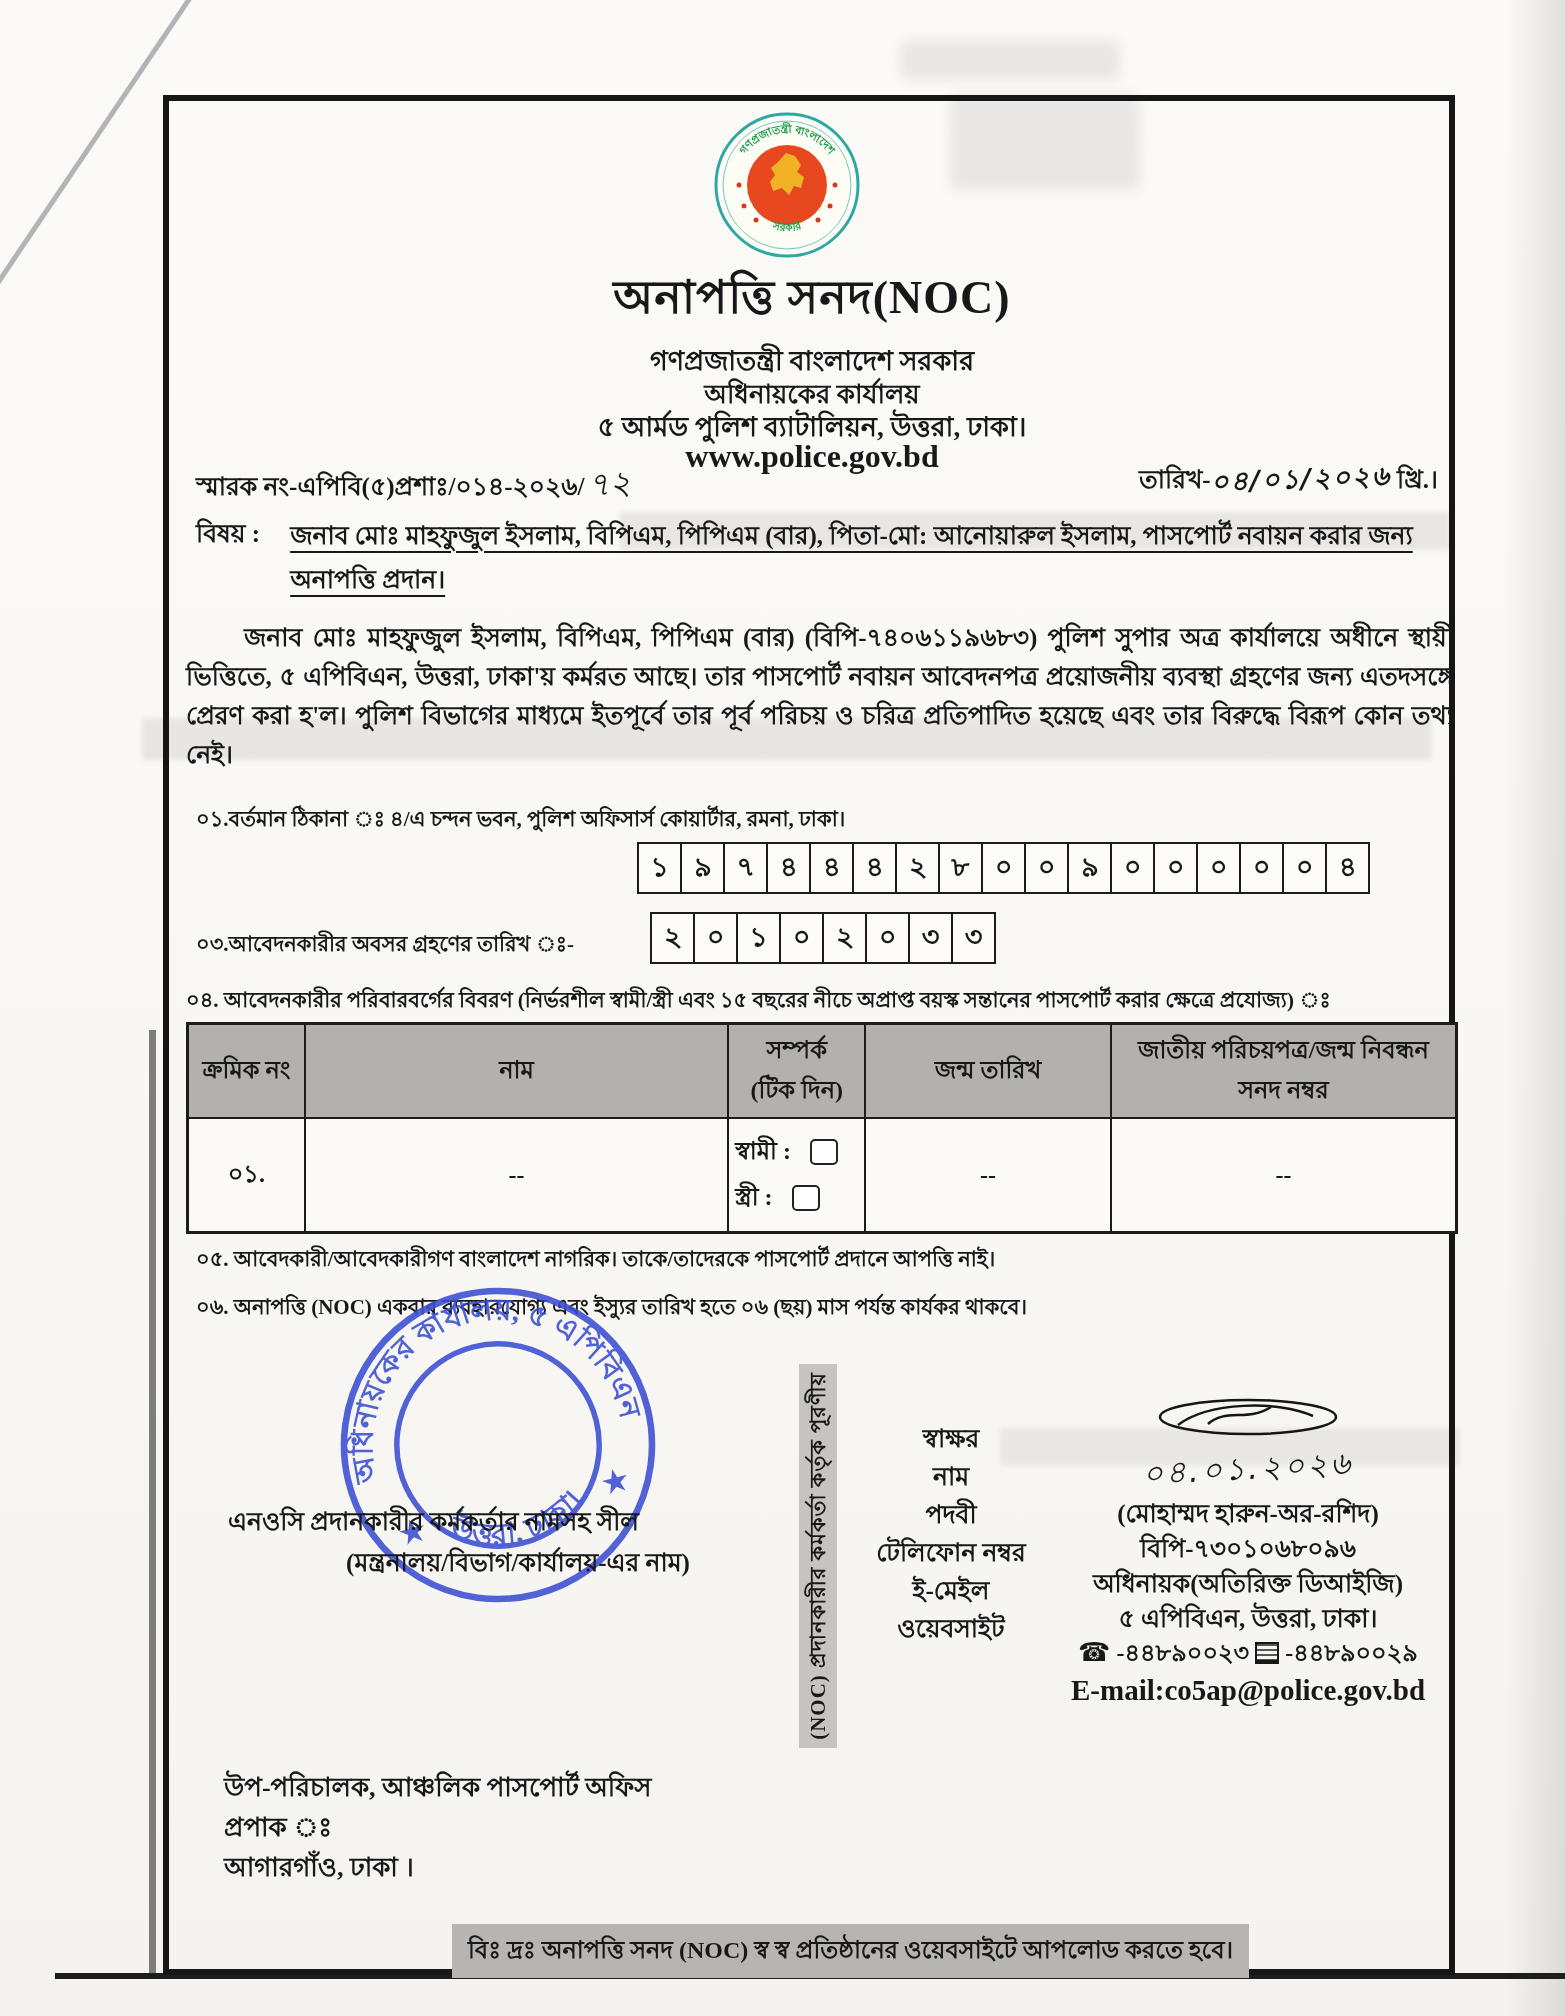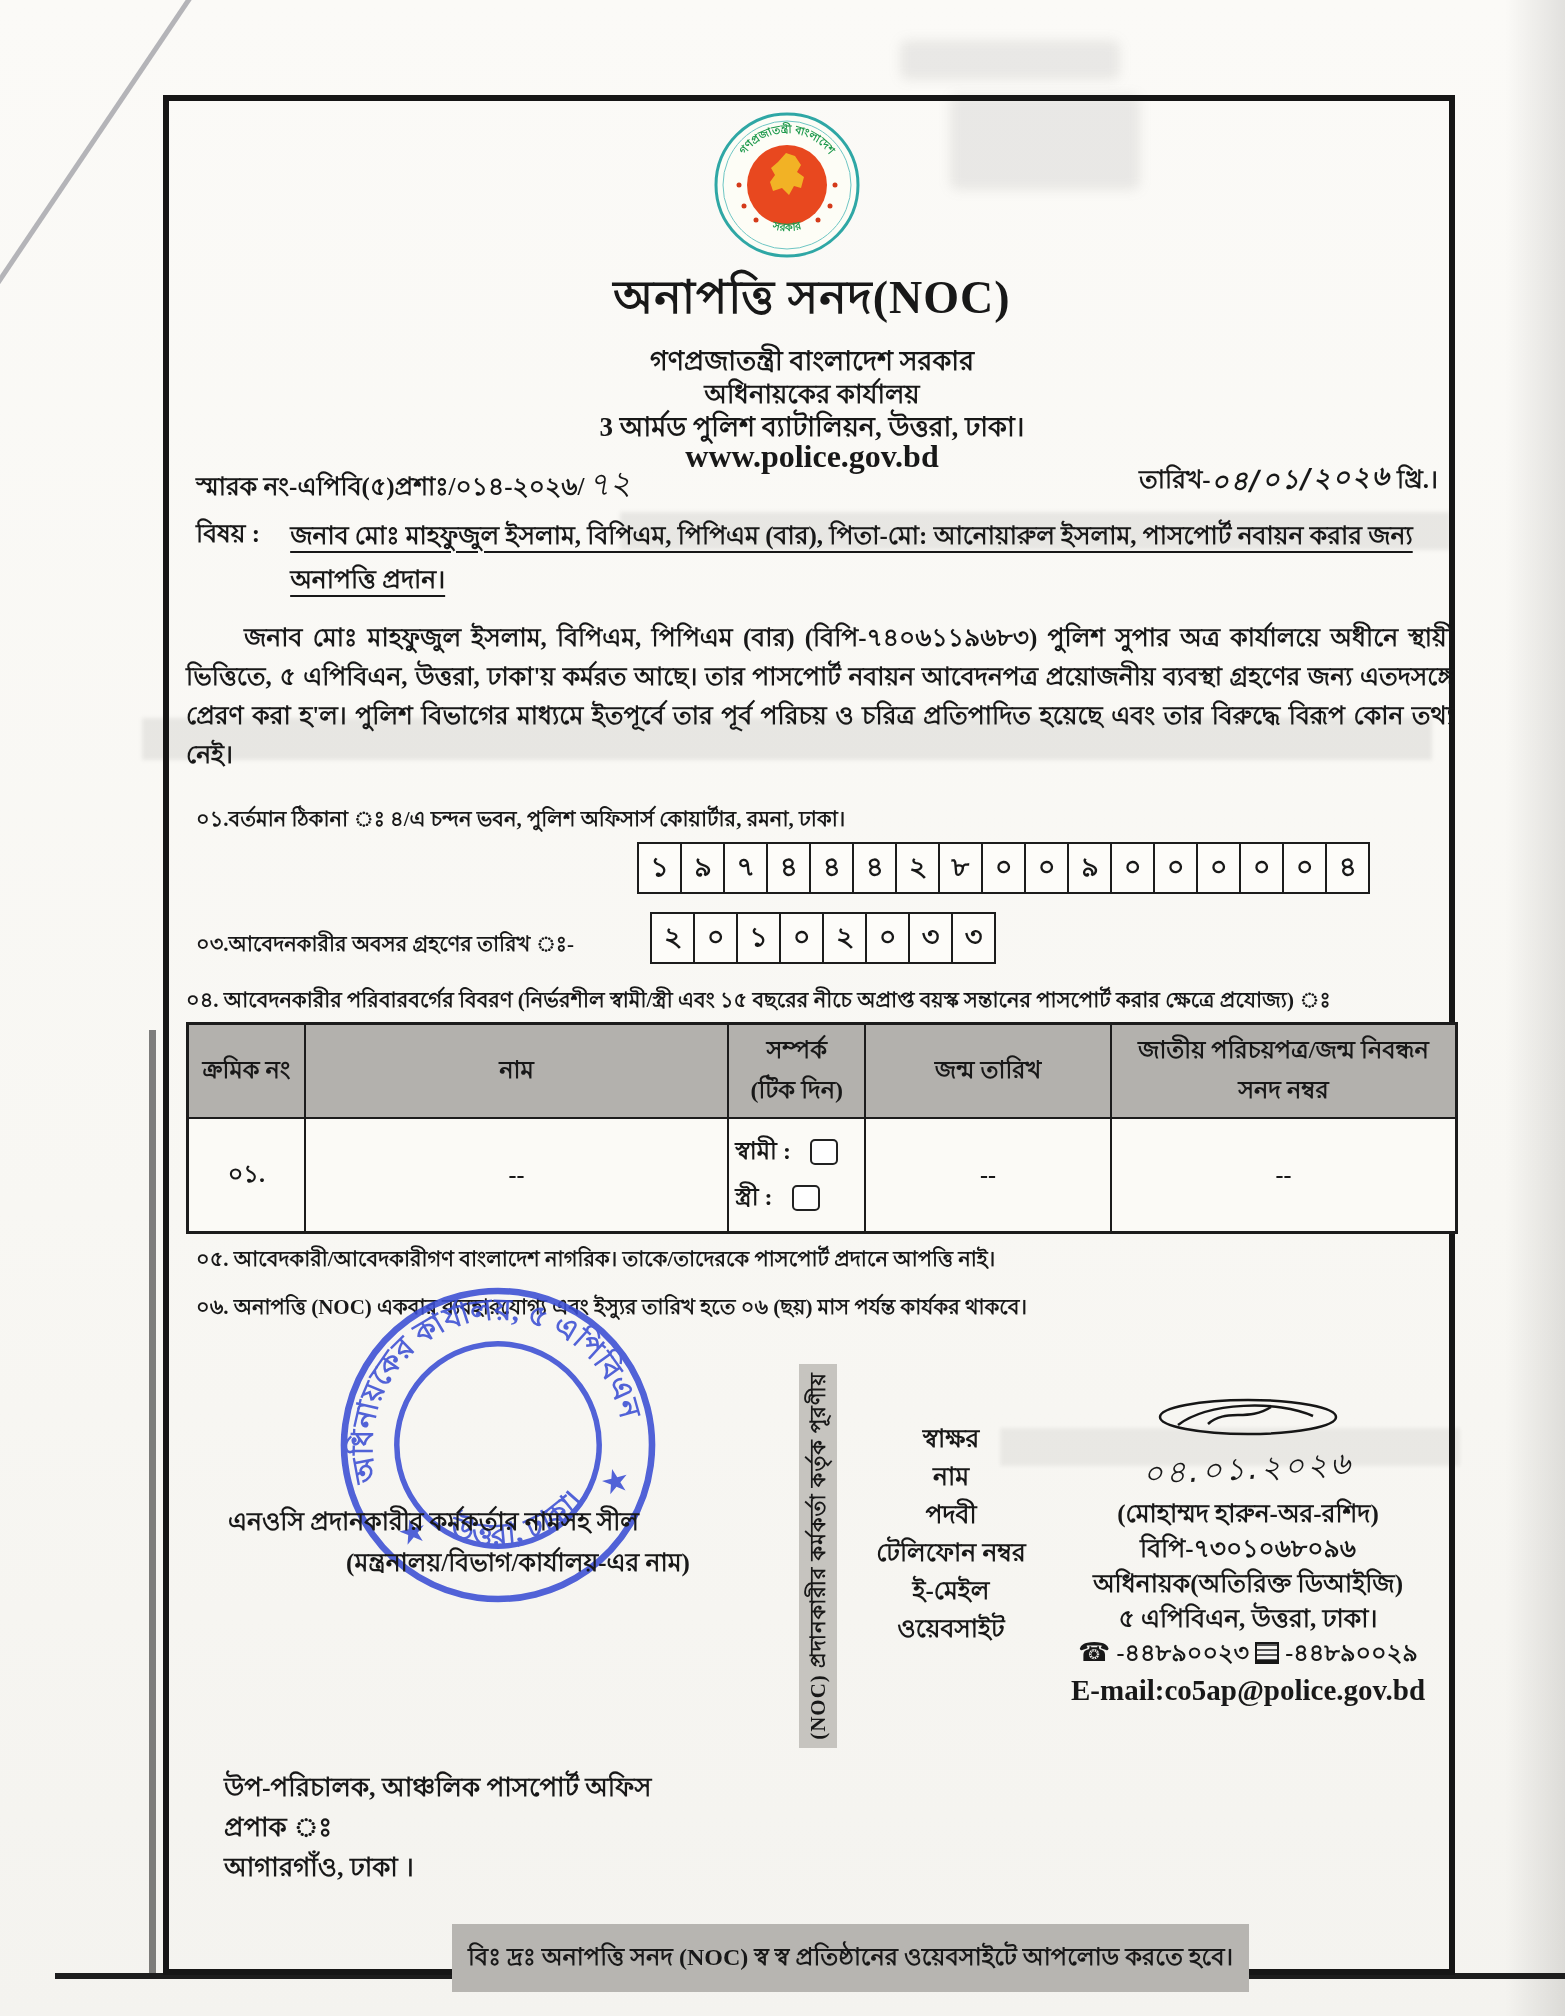--- a/index.html
+++ b/index.html
@@ -82,21 +82,21 @@
   .sig-date{font-size:31px;margin-top:2px;letter-spacing:3px;transform:rotate(-3deg);font-weight:normal;}
   .sig-line{font-size:25px;line-height:35px;}
   .phone-line{font-size:24px;line-height:34px;display:flex;justify-content:center;align-items:center;gap:6px;}
   .fax-icon{display:inline-block;width:20px;height:16px;border:2px solid #161616;border-bottom:4px solid #161616;
             background:repeating-linear-gradient(180deg,#555 0 2px,transparent 2px 5px);}
   .phone-glyph{font-size:26px;}
   .sig-email{font-size:29px;font-family:"Liberation Serif",serif;margin-top:4px;}
   
   .recipient{left:224px;top:1768px;font-size:26px;font-weight:bold;line-height:40px;}
   
-  .footer-note{left:452px;top:1924px;background:#b7b5b1;padding:14px 16px;font-size:24px;font-weight:bold;}
+  .footer-note{left:452px;top:1924px;background:#b7b5b1;padding:7px 16px;font-size:24px;font-weight:bold;}
 </style>
 </head>
 <body>
 
 <div class="page">
 
   <div class="abs diag-line"></div>
   <div class="abs edge-shade"></div>
   <div class="abs ghost" style="left:900px;top:40px;width:220px;height:40px;"></div>
   <div class="abs ghost" style="left:950px;top:95px;width:190px;height:95px;"></div>
@@ -127,21 +127,21 @@
       <textPath href="#sealTop" startOffset="50%" text-anchor="middle">গণপ্রজাতন্ত্রী বাংলাদেশ</textPath>
     </text>
     <text font-size="11" font-weight="bold" fill="#1f9a4d" font-family="Liberation Serif, DejaVu Sans, serif">
       <textPath href="#sealBottom" startOffset="50%" text-anchor="middle">সরকার</textPath>
     </text>
   </svg>
 
   <div class="abs center-band doc-title">অনাপত্তি সনদ(NOC)</div>
   <div class="abs center-band h-office">অধিনায়কের কার্যালয়</div>
   <div class="abs center-band h-govt">গণপ্রজাতন্ত্রী বাংলাদেশ সরকার</div>
-  <div class="abs center-band h-unit">3 আর্মড পুলিশ ব্যাটালিয়ন, উত্তরা, ঢাকা।</div>
+  <div class="abs center-band h-unit">৫ আর্মড পুলিশ ব্যাটালিয়ন, উত্তরা, ঢাকা।</div>
   <div class="abs center-band h-web">www.police.gov.bd</div>
 
   <div class="abs memo-row">
     <div>
       <span>স্মারক নং-এপিবি(৫)প্রশাঃ/০১৪-২০২৬/</span><span class="hand memo-hand">৭২</span>
     </div>
     <div>
       <span>তারিখ-</span><span class="hand date-hand">০৪/০১/২০২৬</span><span> খ্রি.।</span>
     </div>
   </div>

